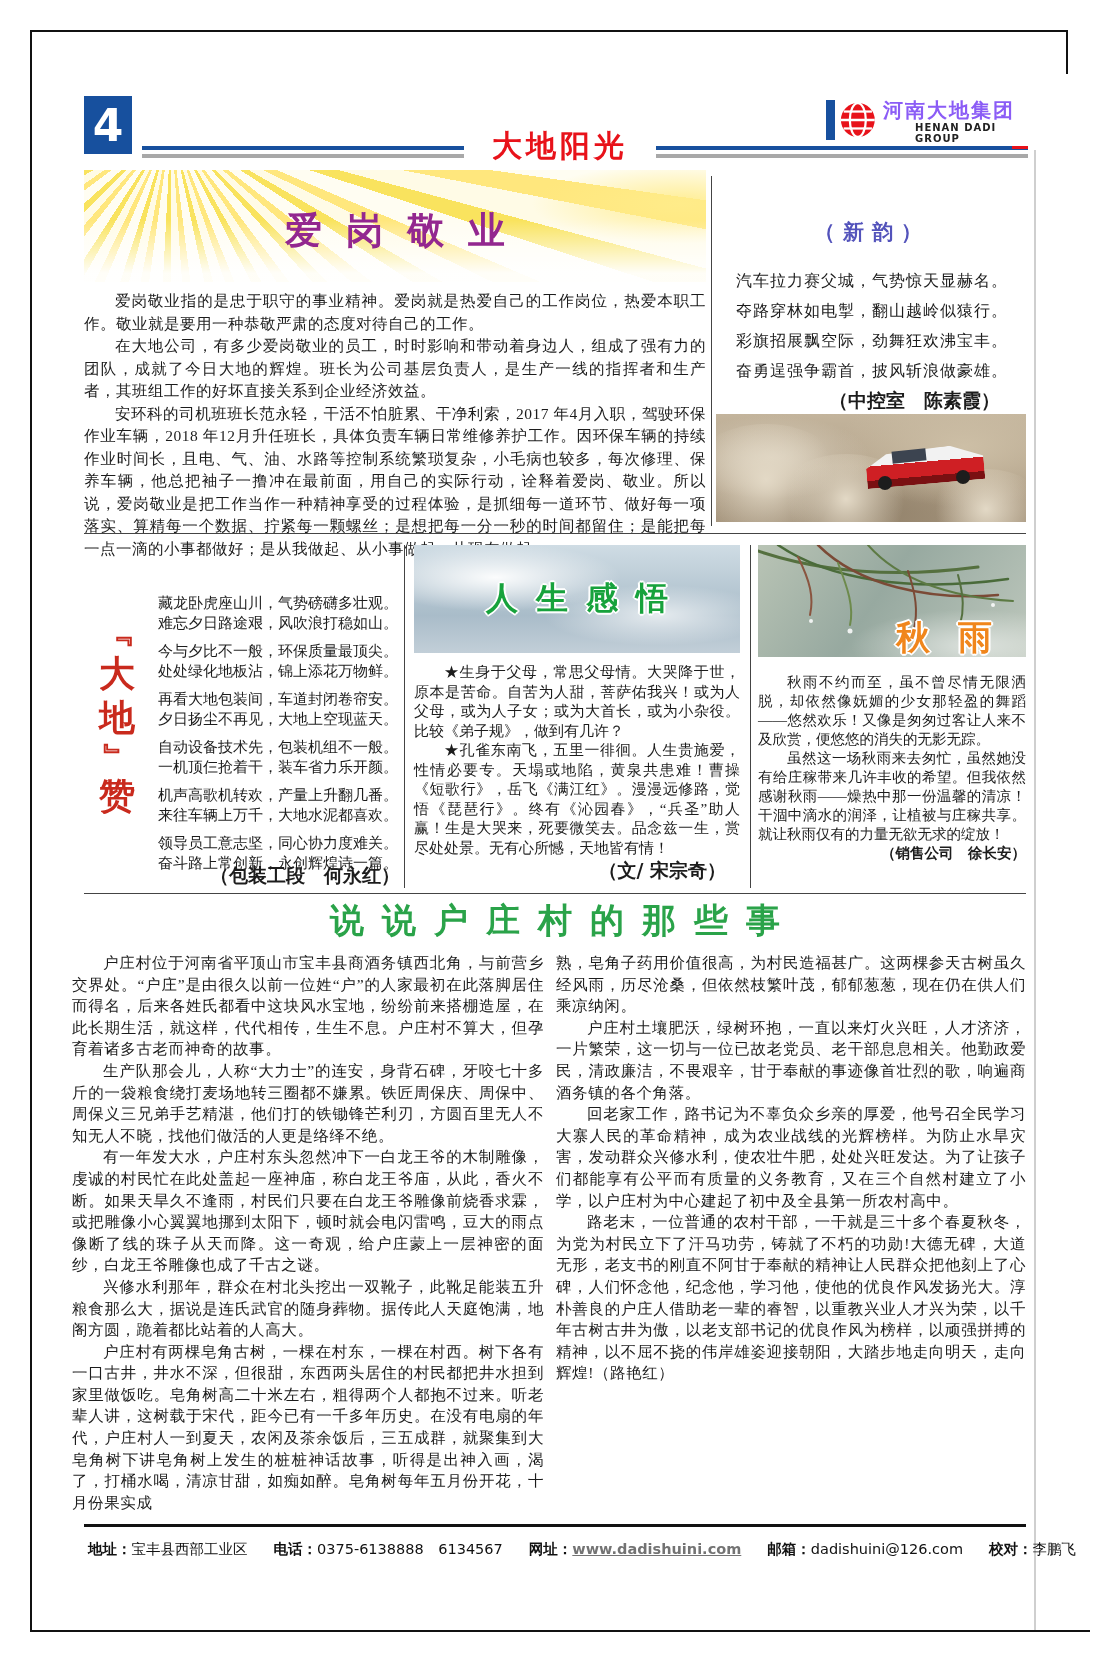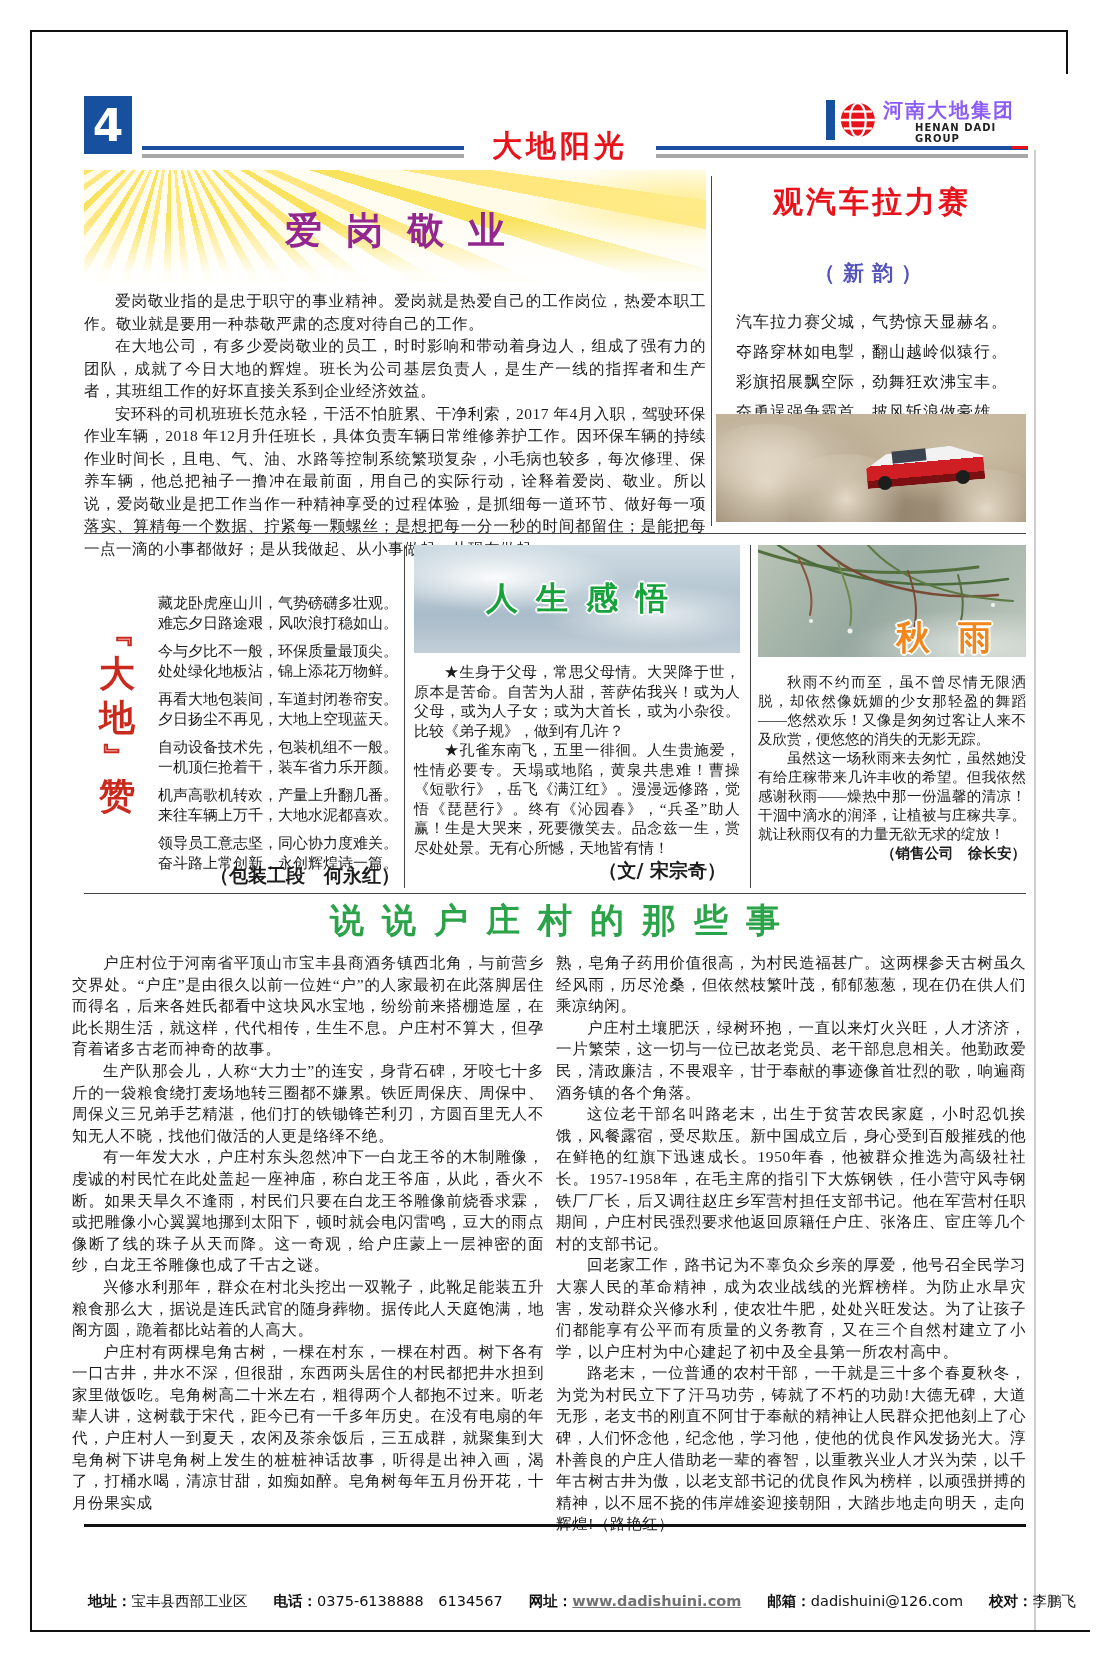--- a/index.html
+++ b/index.html
@@ -110,21 +110,21 @@
   
   .huzhuang-title{left:84px;top:898px;width:942px;text-align:center;color:#2aa349;font-weight:bold;
     font-size:34px;letter-spacing:18px;text-indent:18px;font-family:"DejaVu Sans","Liberation Sans",sans-serif;}
   .hz-col{top:952px;width:472px;}
   .hz-col .body-p{font-size:15.5px;line-height:21.6px;letter-spacing:0.6px;}
   .hz-left{left:72px;}
   .hz-right{left:556px;width:470px;}
 
   
   .footer-rule{left:84px;top:1524px;width:942px;height:3px;background:#111;}
-  .footer{left:88px;top:1592px;width:940px;display:flex;gap:26px;flex-wrap:nowrap;
+  .footer{left:88px;top:1540px;width:940px;display:flex;gap:26px;flex-wrap:nowrap;
     font-size:14.5px;font-family:"DejaVu Sans","Liberation Sans",sans-serif;color:#111;white-space:nowrap;}
   .footer b{font-weight:bold;}
   .weblink{color:#737373;text-decoration:underline;font-weight:bold;}
 </style>
 </head>
 <body>
 
 <div class="abs frame-top"></div>
 <div class="abs frame-left"></div>
 <div class="abs frame-bottom"></div>
@@ -163,21 +163,20 @@
   <div class="abs aigang-body">
     <p class="body-p indent"><span>爱岗敬业指的是忠于职守的事业精神。爱岗就是热爱自己的工作岗位，热爱本职工作。敬业就是要用一种恭敬严肃的态度对待自己的工作。</span></p>
     <p class="body-p indent"><span>在大地公司，有多少爱岗敬业的员工，时时影响和带动着身边人，组成了强有力的团队，成就了今日大地的辉煌。班长为公司基层负责人，是生产一线的指挥者和生产者，其班组工作的好坏直接关系到企业经济效益。</span></p>
     <p class="body-p indent"><span>安环科的司机班班长范永轻，干活不怕脏累、干净利索，2017 年4月入职，驾驶环保作业车辆，2018 年12月升任班长，具体负责车辆日常维修养护工作。因环保车辆的持续作业时间长，且电、气、油、水路等控制系统繁琐复杂，小毛病也较多，每次修理、保养车辆，他总把袖子一撸冲在最前面，用自己的实际行动，诠释着爱岗、敬业。所以说，爱岗敬业是把工作当作一种精神享受的过程体验，是抓细每一道环节、做好每一项落实、算精每一个数据、拧紧每一颗螺丝；是想把每一分一秒的时间都留住；是能把每一点一滴的小事都做好；是从我做起、从小事做起、从现在做起。</span><span class="byline-inline">（大地公司　谭翰墨）</span></p>
   </div>
 </div>
 
 <div class="abs vdiv" style="left:711px;top:176px;height:350px;"></div>
 
 <div class="abs rally">
-  <div class="rally-title">观汽车拉力赛</div>
   <div class="rally-sub">（新韵）</div>
   <div class="rally-lines">
     <div>汽车拉力赛父城，气势惊天显赫名。</div>
     <div>夺路穿林如电掣，翻山越岭似猿行。</div>
     <div>彩旗招展飘空际，劲舞狂欢沸宝丰。</div>
     <div>奋勇逞强争霸首，披风斩浪做豪雄。</div>
   </div>
   <div class="byline-block rally-byline">（中控室　陈素霞）</div>
 </div>
 
@@ -281,21 +280,20 @@
   <p class="body-p indent"><span>户庄村位于河南省平顶山市宝丰县商酒务镇西北角，与前营乡交界处。“户庄”是由很久以前一位姓“户”的人家最初在此落脚居住而得名，后来各姓氏都看中这块风水宝地，纷纷前来搭棚造屋，在此长期生活，就这样，代代相传，生生不息。户庄村不算大，但孕育着诸多古老而神奇的故事。</span></p>
   <p class="body-p indent"><span>生产队那会儿，人称“大力士”的连安，身背石碑，牙咬七十多斤的一袋粮食绕打麦场地转三圈都不嫌累。铁匠周保庆、周保中、周保义三兄弟手艺精湛，他们打的铁锄锋芒利刃，方圆百里无人不知无人不晓，找他们做活的人更是络绎不绝。</span></p>
   <p class="body-p indent"><span>有一年发大水，户庄村东头忽然冲下一白龙王爷的木制雕像，虔诚的村民忙在此处盖起一座神庙，称白龙王爷庙，从此，香火不断。如果天旱久不逢雨，村民们只要在白龙王爷雕像前烧香求霖，或把雕像小心翼翼地挪到太阳下，顿时就会电闪雷鸣，豆大的雨点像断了线的珠子从天而降。这一奇观，给户庄蒙上一层神密的面纱，白龙王爷雕像也成了千古之谜。</span></p>
   <p class="body-p indent"><span>兴修水利那年，群众在村北头挖出一双靴子，此靴足能装五升粮食那么大，据说是连氏武官的随身葬物。据传此人天庭饱满，地阁方圆，跪着都比站着的人高大。</span></p>
   <p class="body-p indent"><span>户庄村有两棵皂角古树，一棵在村东，一棵在村西。树下各有一口古井，井水不深，但很甜，东西两头居住的村民都把井水担到家里做饭吃。皂角树高二十米左右，粗得两个人都抱不过来。听老辈人讲，这树载于宋代，距今已有一千多年历史。在没有电扇的年代，户庄村人一到夏天，农闲及茶余饭后，三五成群，就聚集到大皂角树下讲皂角树上发生的桩桩神话故事，听得是出神入画，渴了，打桶水喝，清凉甘甜，如痴如醉。皂角树每年五月份开花，十月份果实成</span></p>
 </div>
 
 <div class="abs hz-col hz-right">
   <p class="body-p"><span>熟，皂角子药用价值很高，为村民造福甚广。这两棵参天古树虽久经风雨，历尽沧桑，但依然枝繁叶茂，郁郁葱葱，现在仍在供人们乘凉纳闲。</span></p>
   <p class="body-p indent"><span>户庄村土壤肥沃，绿树环抱，一直以来灯火兴旺，人才济济，一片繁荣，这一切与一位已故老党员、老干部息息相关。他勤政爱民，清政廉洁，不畏艰辛，甘于奉献的事迹像首壮烈的歌，响遍商酒务镇的各个角落。</span></p>
-  <p class="body-p indent"><span>这位老干部名叫路老末，出生于贫苦农民家庭，小时忍饥挨饿，风餐露宿，受尽欺压。新中国成立后，身心受到百般摧残的他在鲜艳的红旗下迅速成长。1950年春，他被群众推选为高级社社长。1957-1958年，在毛主席的指引下大炼钢铁，任小营守风寺钢铁厂厂长，后又调往赵庄乡军营村担任支部书记。他在军营村任职期间，户庄村民强烈要求他返回原籍任户庄、张洛庄、宦庄等几个村的支部书记。</span></p>
   <p class="body-p indent"><span>回老家工作，路书记为不辜负众乡亲的厚爱，他号召全民学习大寨人民的革命精神，成为农业战线的光辉榜样。为防止水旱灾害，发动群众兴修水利，使农壮牛肥，处处兴旺发达。为了让孩子们都能享有公平而有质量的义务教育，又在三个自然村建立了小学，以户庄村为中心建起了初中及全县第一所农村高中。</span></p>
   <p class="body-p indent"><span>路老末，一位普通的农村干部，一干就是三十多个春夏秋冬，为党为村民立下了汗马功劳，铸就了不朽的功勋!大德无碑，大道无形，老支书的刚直不阿甘于奉献的精神让人民群众把他刻上了心碑，人们怀念他，纪念他，学习他，使他的优良作风发扬光大。淳朴善良的户庄人借助老一辈的睿智，以重教兴业人才兴为荣，以千年古树古井为傲，以老支部书记的优良作风为榜样，以顽强拼搏的精神，以不屈不挠的伟岸雄姿迎接朝阳，大踏步地走向明天，走向辉煌!（路艳红）</span></p>
 </div>
 
 <div class="abs footer-rule"></div>
 <div class="abs footer">
   <span><b>地址：</b><span>宝丰县西部工业区</span></span>
   <span><b>电话：</b><span>0375-6138888　6134567</span></span>
   <span><b>网址：</b><span class="weblink">www.dadishuini.com</span></span>
   <span><b>邮箱：</b><span>dadishuini@126.com</span></span>

